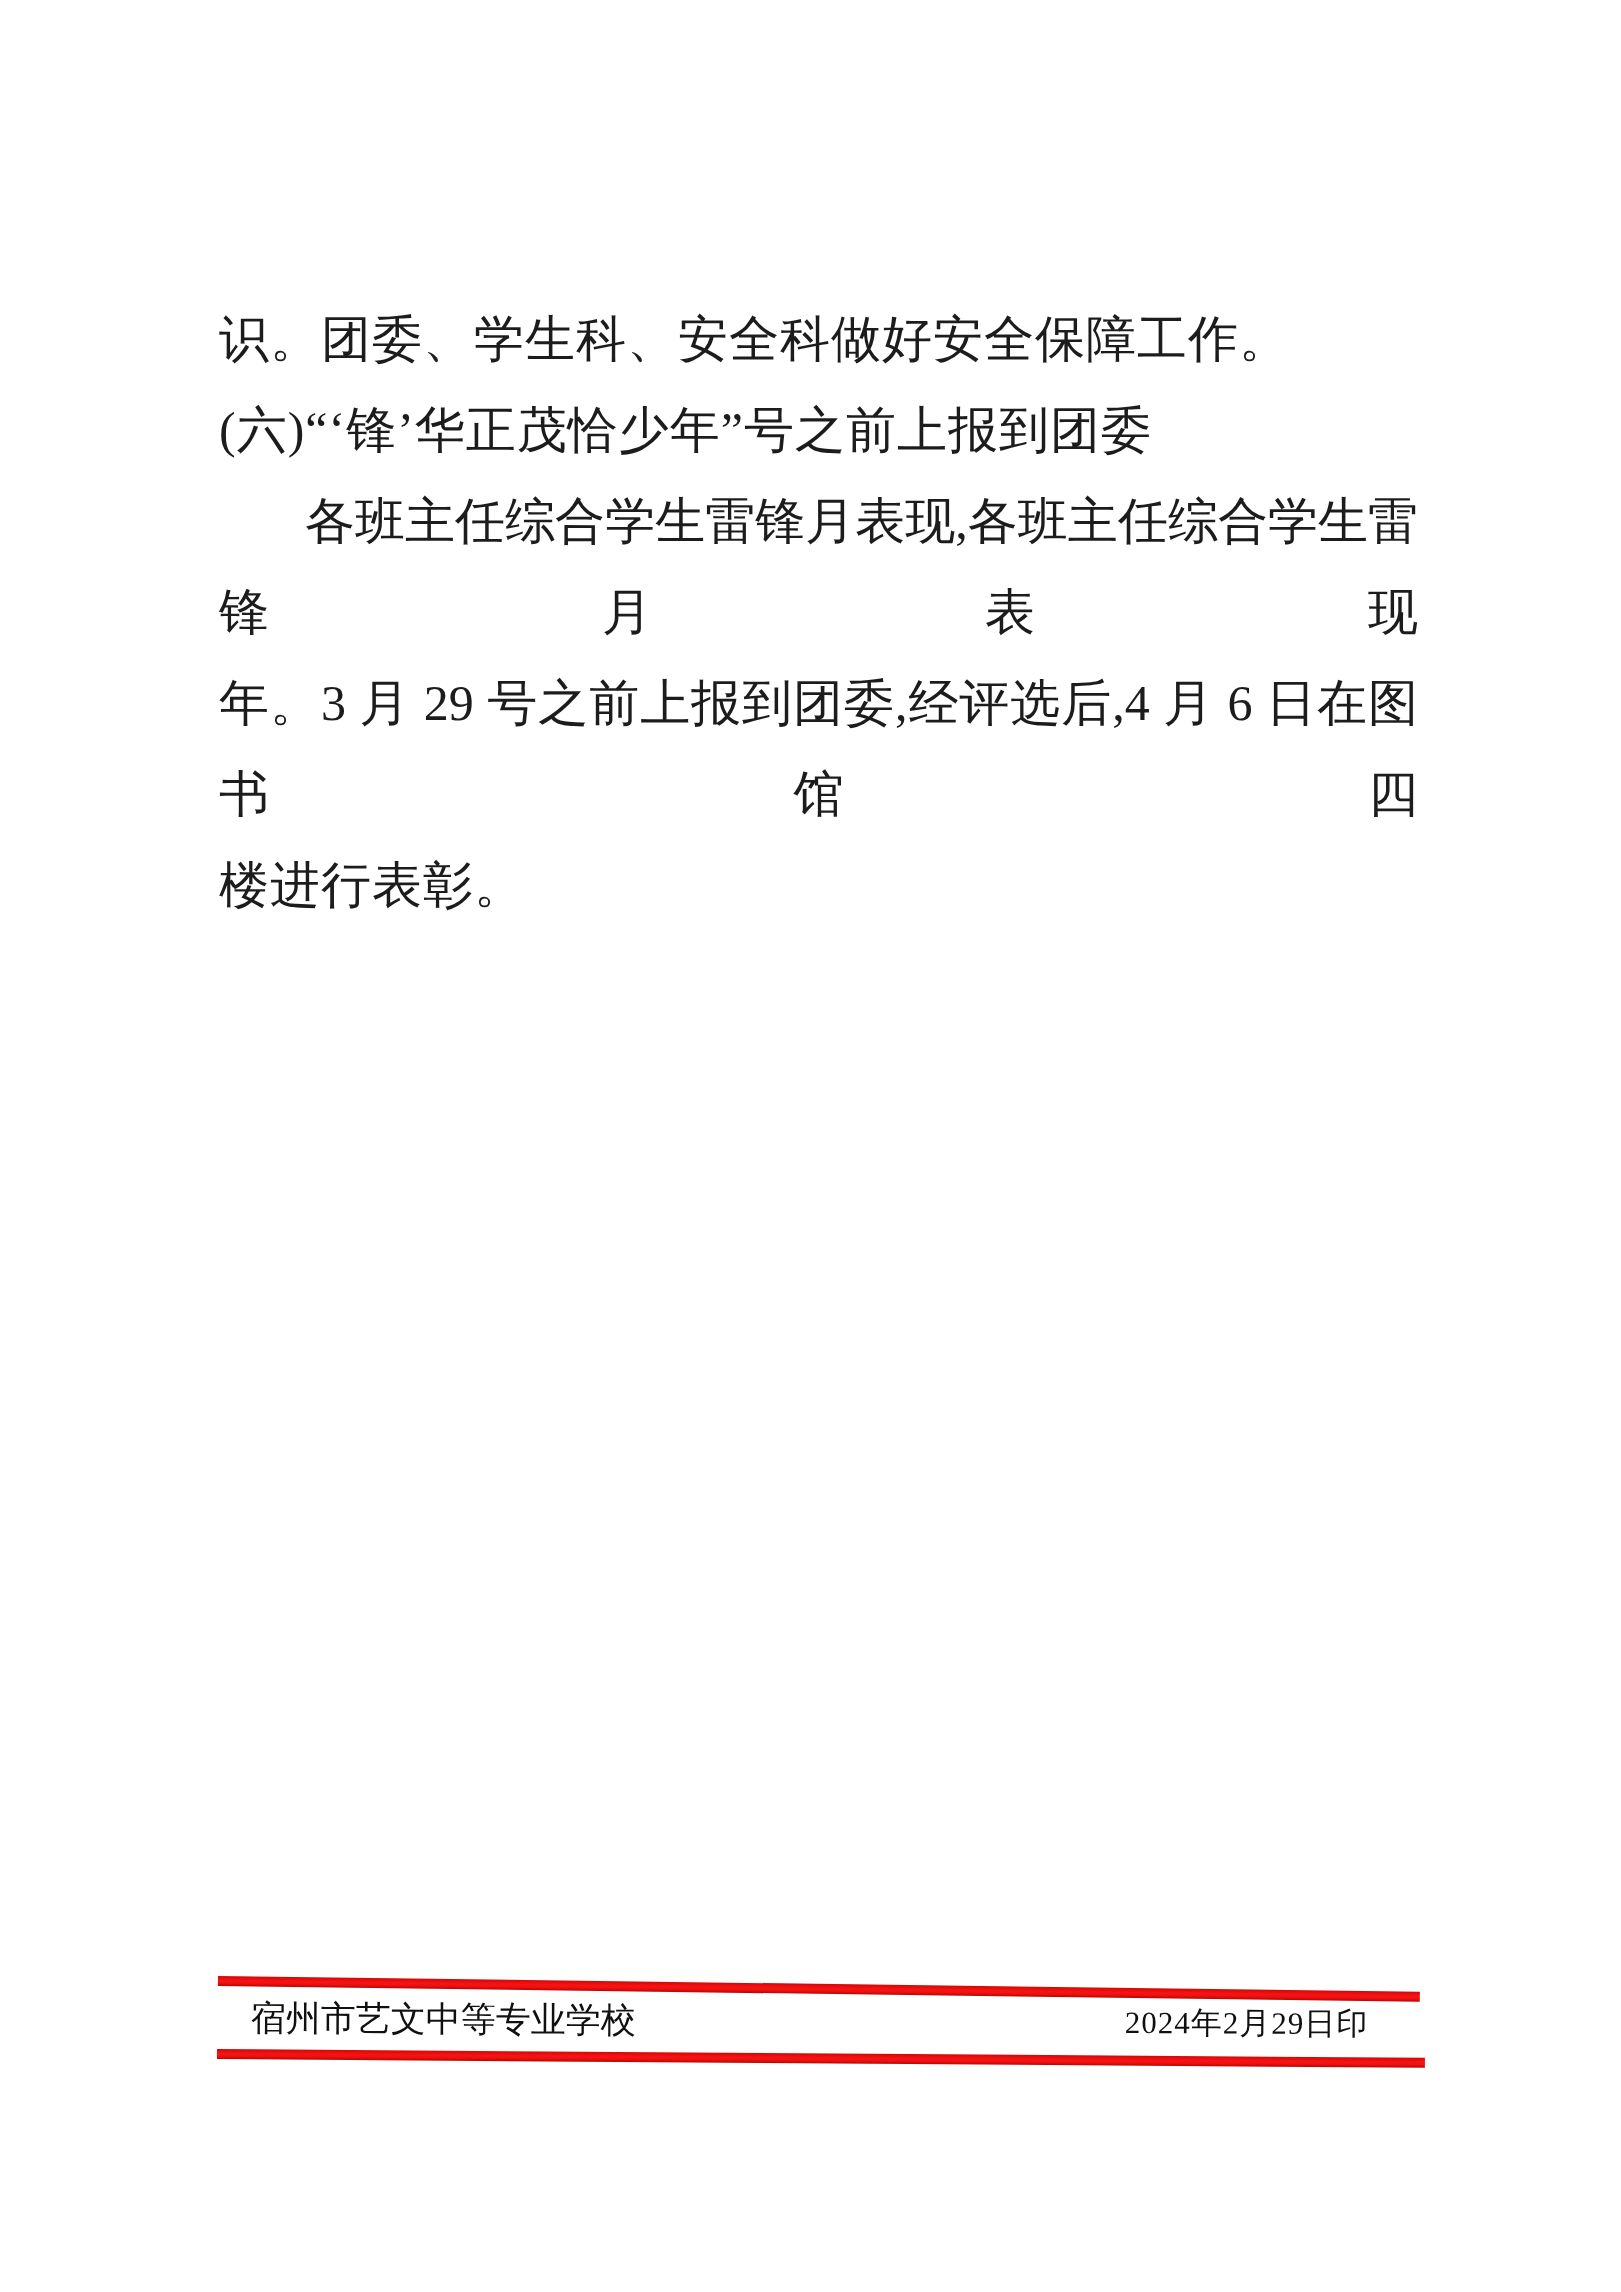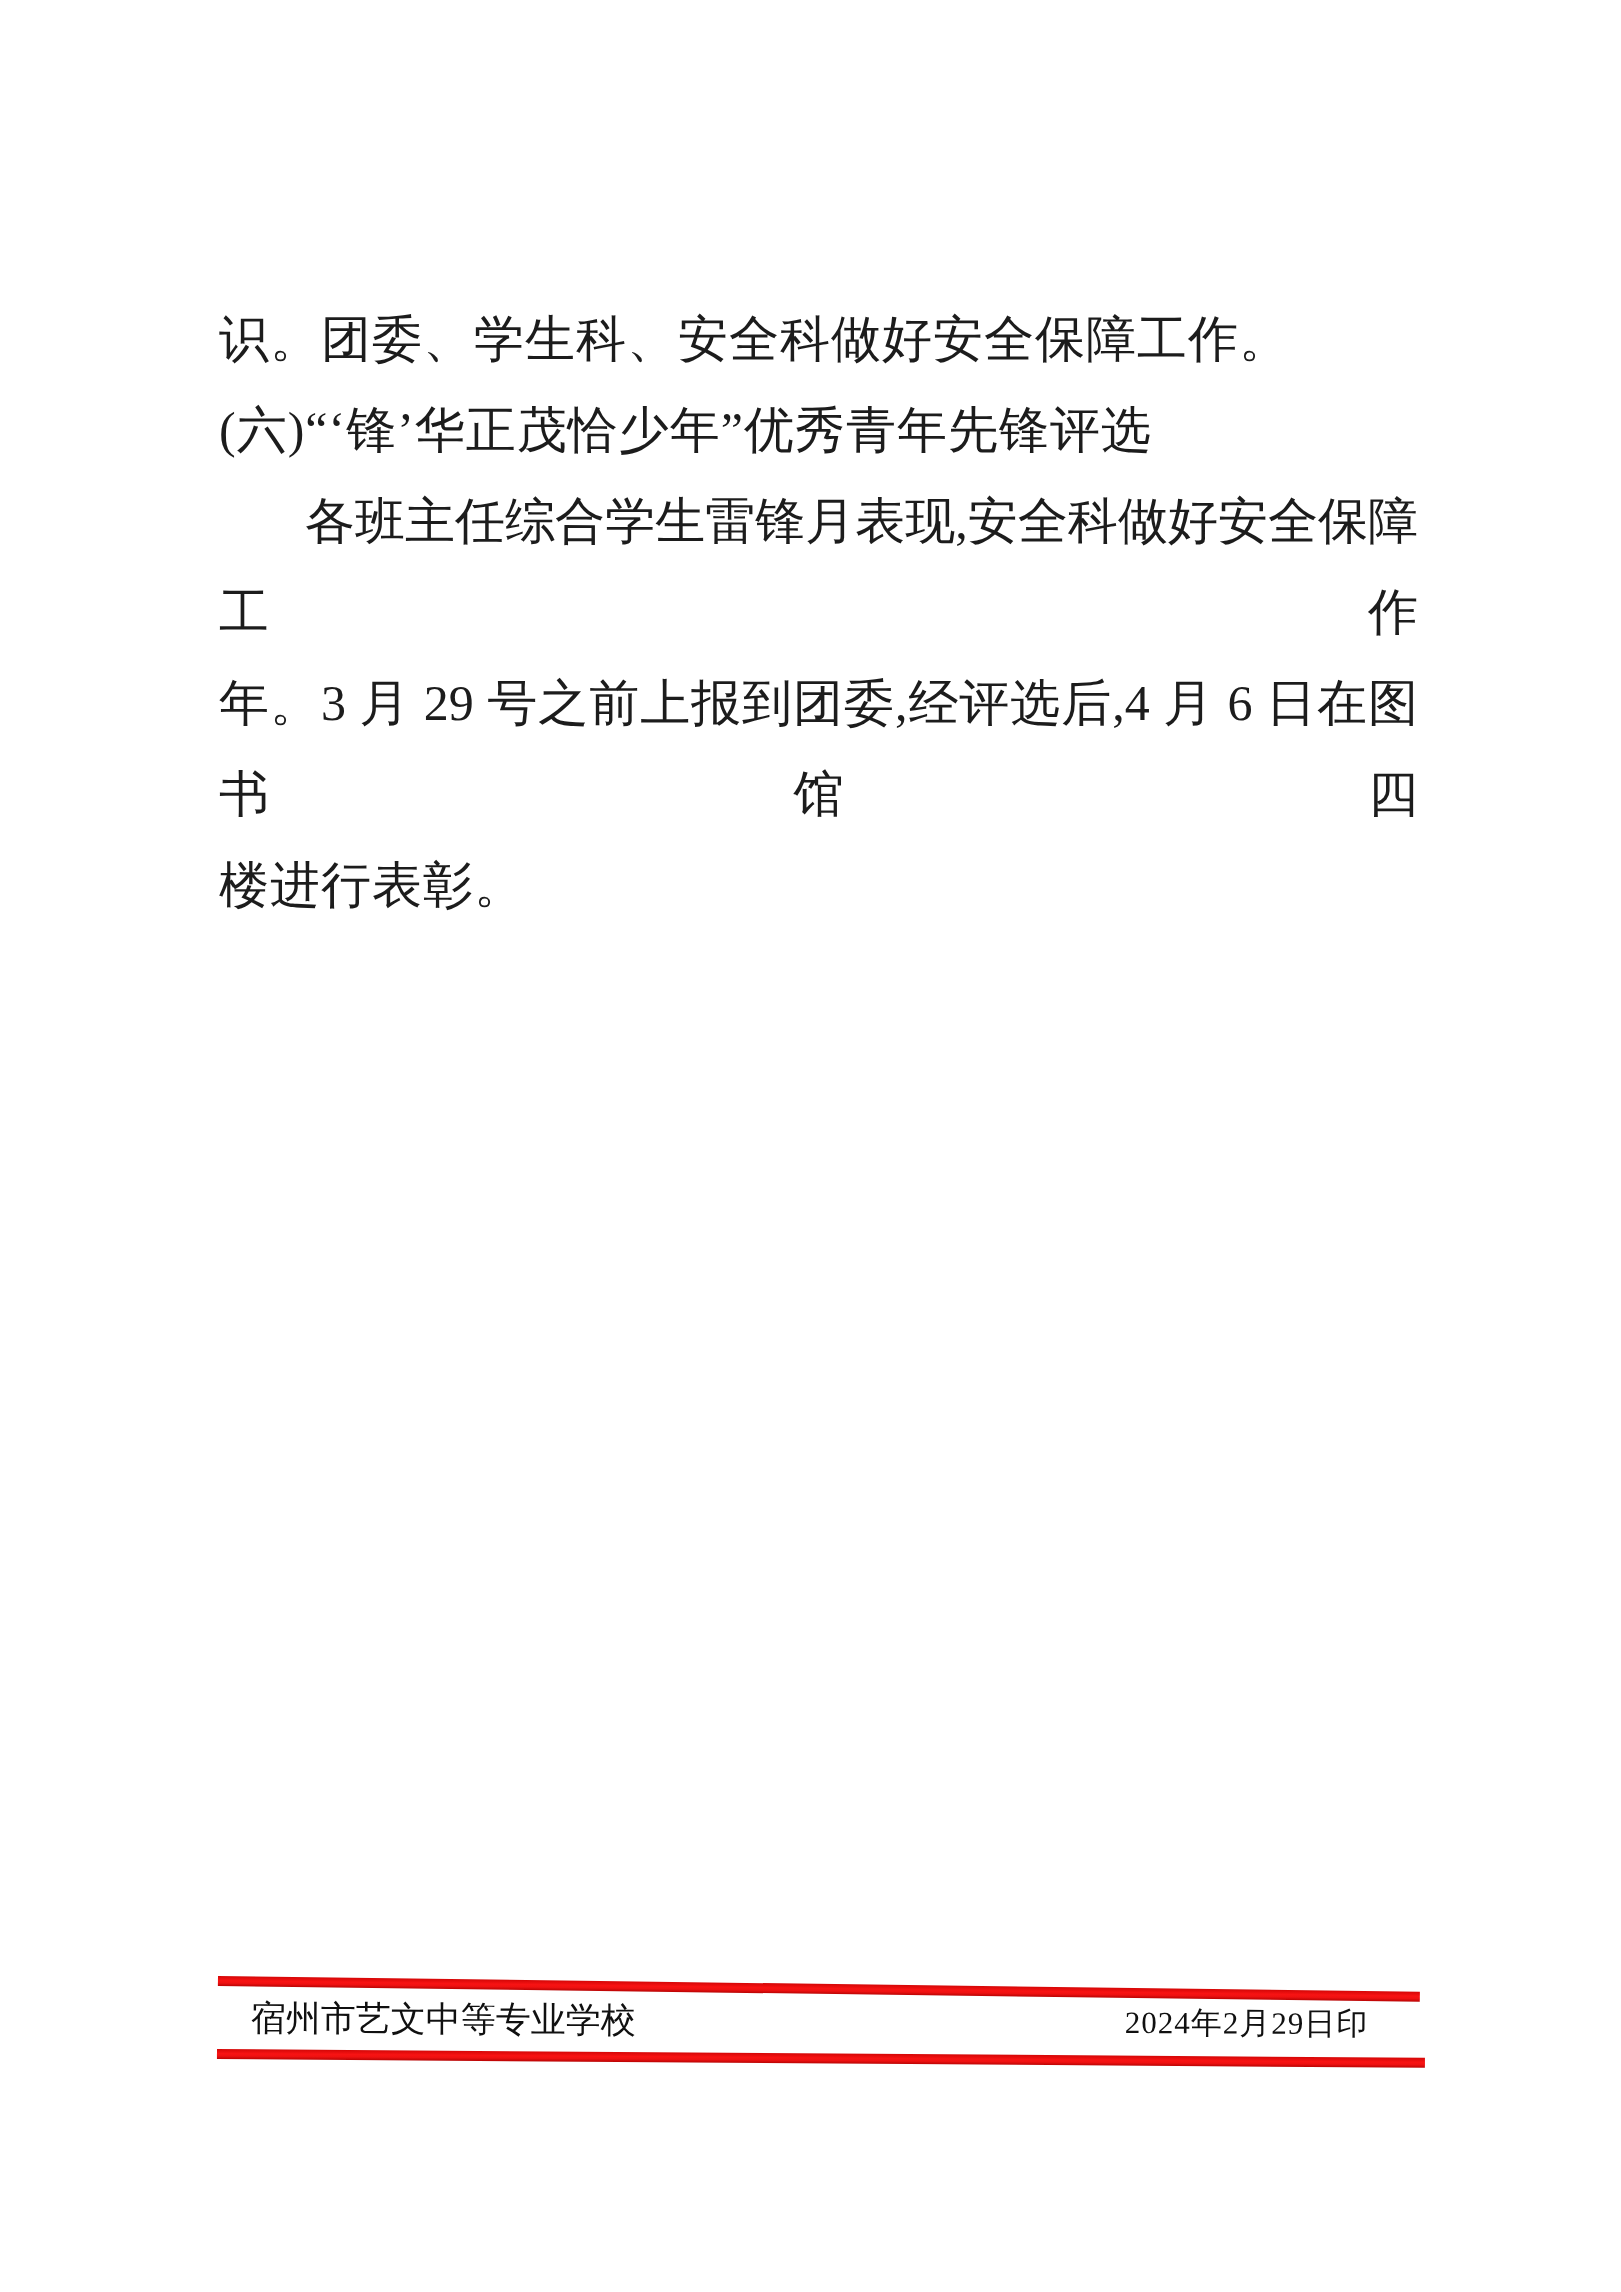--- a/index.html
+++ b/index.html
@@ -81,22 +81,22 @@
     transform-origin: left top;
   }
 </style>
 </head>
 <body>
 
 <div class="page">
 
   <div class="body-text">
     <div class="body-line">识。团委、学生科、安全科做好安全保障工作。</div>
-    <div class="body-line">(六)“‘锋’华正茂恰少年”优秀青年先锋评选</div>
-    <div class="body-line justify indent">各班主任综合学生雷锋月表现,安全科做好安全保障工作</div>
+    <div class="body-line">(六)“‘锋’华正茂恰少年”号之前上报到团委</div>
+    <div class="body-line justify indent">各班主任综合学生雷锋月表现,各班主任综合学生雷锋月表现</div>
     <div class="body-line justify">年。3 月 29 号之前上报到团委,经评选后,4 月 6 日在图书馆四</div>
     <div class="body-line">楼进行表彰。</div>
   </div>
 
   <div class="footer-rule top"></div>
 
   <div class="footer-school">宿州市艺文中等专业学校</div>
 
   <div class="footer-date">2024年2月29日印</div>
 

